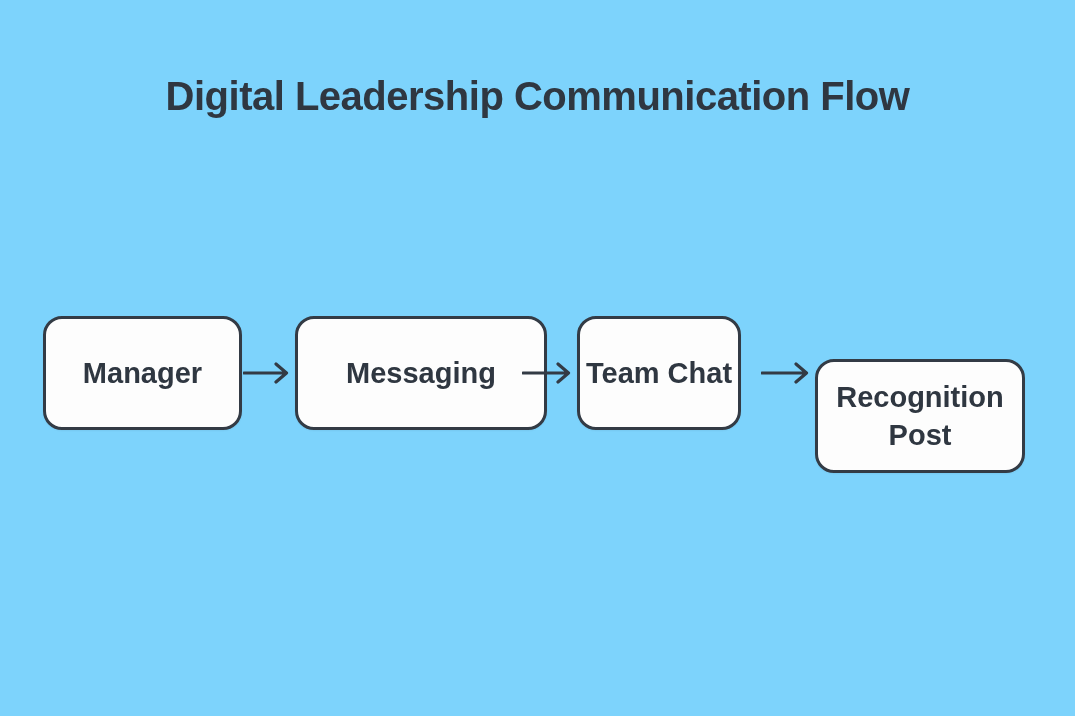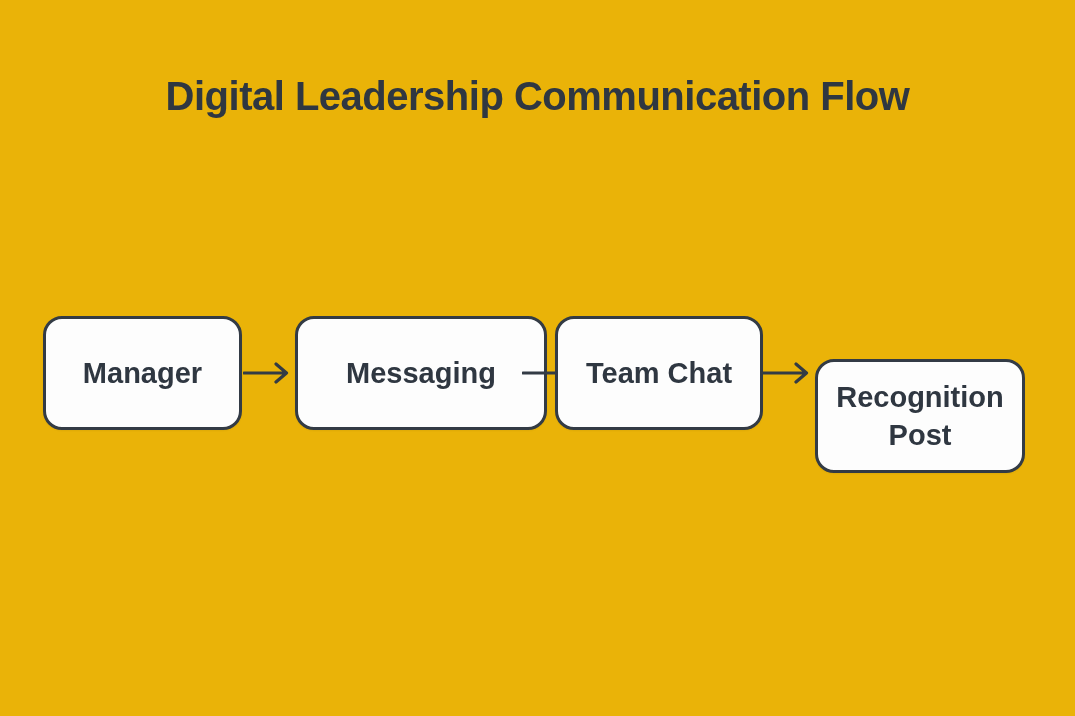--- a/index.html
+++ b/index.html
@@ -7,21 +7,21 @@
     padding: 0;
   }
   body {
     font-family: "Liberation Sans", "DejaVu Sans", sans-serif;
     background: #e9eae9;
   }
   .canvas {
     position: relative;
     width: 1075px;
     height: 716px;
-    background: #eab308;
+    background: #7dd3fc;
     overflow: hidden;
   }
   .title {
     position: absolute;
     top: 72px;
     left: 0;
     width: 100%;
     text-align: center;
     font-size: 40px;
     line-height: 48px;
@@ -42,21 +42,21 @@
     justify-content: center;
     text-align: center;
     font-size: 29px;
     line-height: 38px;
     font-weight: bold;
     color: #2f3741;
     box-shadow: 0 1px 2px rgba(0,0,0,0.05);
   }
   .node-1 { left: 43px;  width: 199px; align-items: center; }
   .node-2 { left: 295px; width: 252px; }
-  .node-3 { left: 555px; width: 208px; }
+  .node-3 { left: 577px; width: 164px; }
   .node-4 { left: 815px; width: 210px; margin-top: 43px; }
   .arrow {
     position: absolute;
     top: 359px;
     height: 28px;
   }
   .arrow-1 { left: 243px; width: 52px; }
   .arrow-2 { left: 522px; width: 55px; }
   .arrow-3 { left: 761px; width: 54px; }
   .arrow svg {

